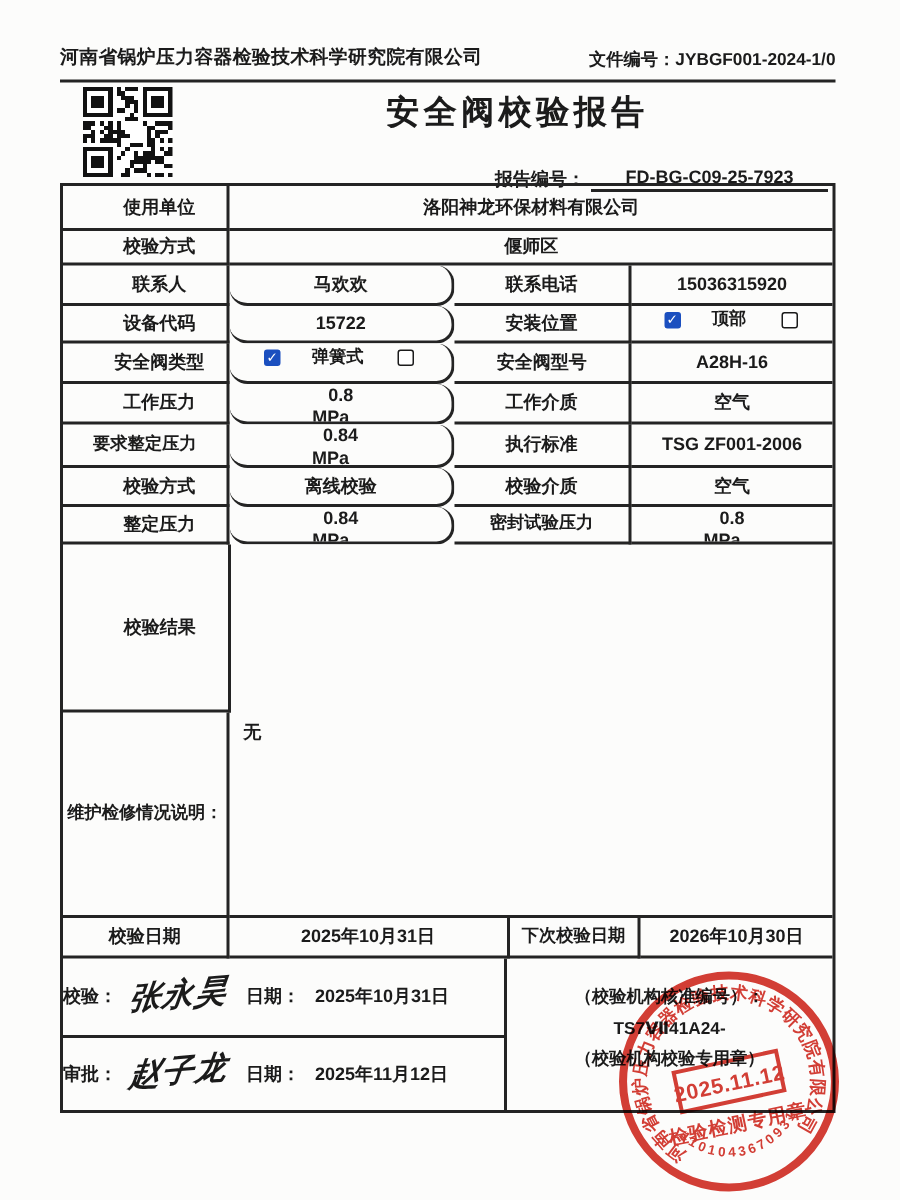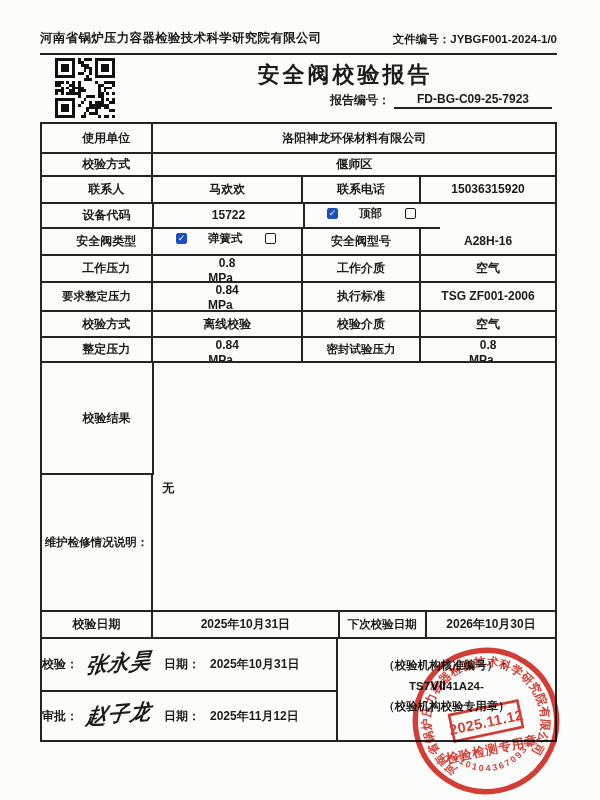--- a/index.html
+++ b/index.html
@@ -13,29 +13,29 @@
   html,body{background:#e8e8e8;}
   body{font-family:"Liberation Sans","DejaVu Sans",sans-serif;color:var(--ink);}
   .page{position:relative;width:600px;height:800px;background:var(--paper);margin:0 auto;overflow:hidden;}
 
   
   .hdr{position:absolute;left:40px;top:30px;width:517px;display:flex;justify-content:space-between;align-items:flex-end;padding-bottom:6px;border-bottom:2px solid var(--bd);}
   .hdr-company{font-size:12.5px;font-weight:700;letter-spacing:.3px;}
   .hdr-doc{font-size:11.5px;font-weight:700;white-space:nowrap;}
   .qr{position:absolute;left:55px;top:58px;}
   .title{position:absolute;left:0;top:60px;width:600px;text-align:center;padding-left:90px;font-size:22px;font-weight:700;letter-spacing:3px;}
-  .report-no{position:absolute;right:48px;top:92px;font-size:12px;font-weight:700;display:flex;align-items:flex-end;}
+  .report-no{position:absolute;right:48px;top:111px;font-size:12px;font-weight:700;display:flex;align-items:flex-end;}
   .rn-val{display:inline-block;width:158px;text-align:center;border-bottom:2px solid var(--bd);padding-bottom:1px;margin-left:4px;}
 
   
   .tbl{position:absolute;left:40px;top:122px;width:517px;border:2px solid var(--bd);background:transparent;}
   .r{display:flex;}
   .c{border-right:2px solid var(--bd);border-bottom:2px solid var(--bd);display:flex;align-items:center;justify-content:center;font-size:12px;font-weight:700;text-align:center;line-height:1.25;overflow:hidden;}
   .c.last{border-right:none;}
-  .w1{width:112px;padding-left:19px;}.w2{width:151px;}.w3{width:119px;}.w4{width:135px;}
+  .w1{width:112px;padding-left:19px;}.w2{width:151px;border-radius:12px;}.w3{width:119px;}.w4{width:135px;}
   .wspan{width:405px;}
   .b1{width:112px;}.b2{width:188px;}.b3{width:88px;}.b4{width:129px;}
   .mpa{justify-content:flex-start;flex-direction:column;}
   .mpa .pv{flex:1;text-align:center;}
   .mpa .pu{width:38px;text-align:left;}
   .tall{align-items:flex-start;justify-content:flex-start;text-align:left;padding:6px 9px;}
   .lab-wrap{font-size:11.5px;padding:0 2px;}
   .cbrow{font-size:11.5px;gap:19px;flex-wrap:wrap;padding:2px 3px;}
   .cb{display:inline-flex;width:11px;height:11px;border:1.5px solid var(--ink);border-radius:2px;background:#fff;margin-right:2px;vertical-align:-1px;align-items:center;justify-content:center;flex:0 0 auto;}
   .cb.on{background:var(--blue);border-color:var(--blue);}
@@ -216,20 +216,21 @@
     <div class="r" style="height:27px">
       <div class="c w1">联系人</div>
       <div class="c w2">马欢欢</div>
       <div class="c w3">联系电话</div>
       <div class="c w4 last">15036315920</div>
     </div>
 
     <div class="r" style="height:25px">
       <div class="c w1">设备代码</div>
       <div class="c w2">15722</div>
+      <div class="c w3">安装位置</div>
       <div class="c w4 last cbrow">
         <span class="cb on"></span>
           <span class="cbl">顶部</span>
         <span class="cb"></span>
           <span class="cbl">中部</span>
         <span class="cb"></span>
           <span class="cbl">下部</span>
       </div>
     </div>
 

